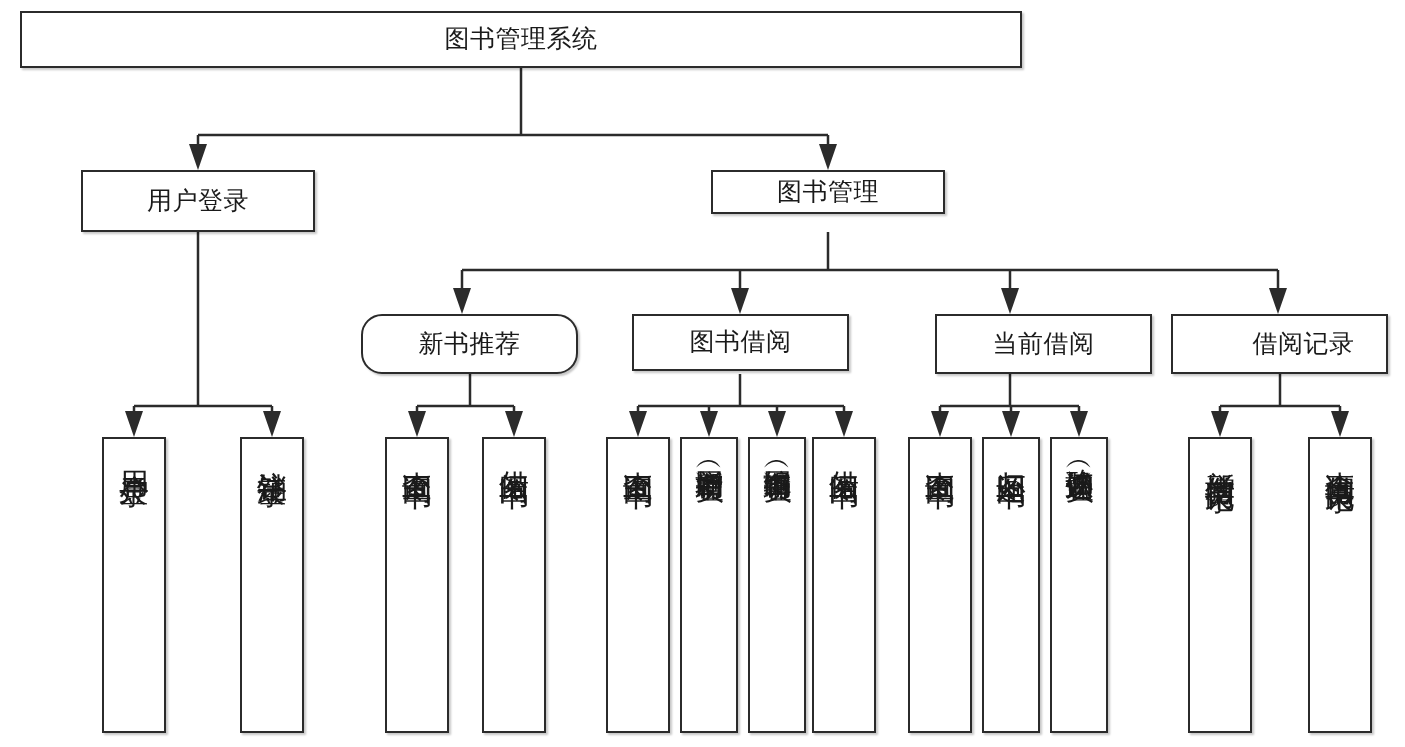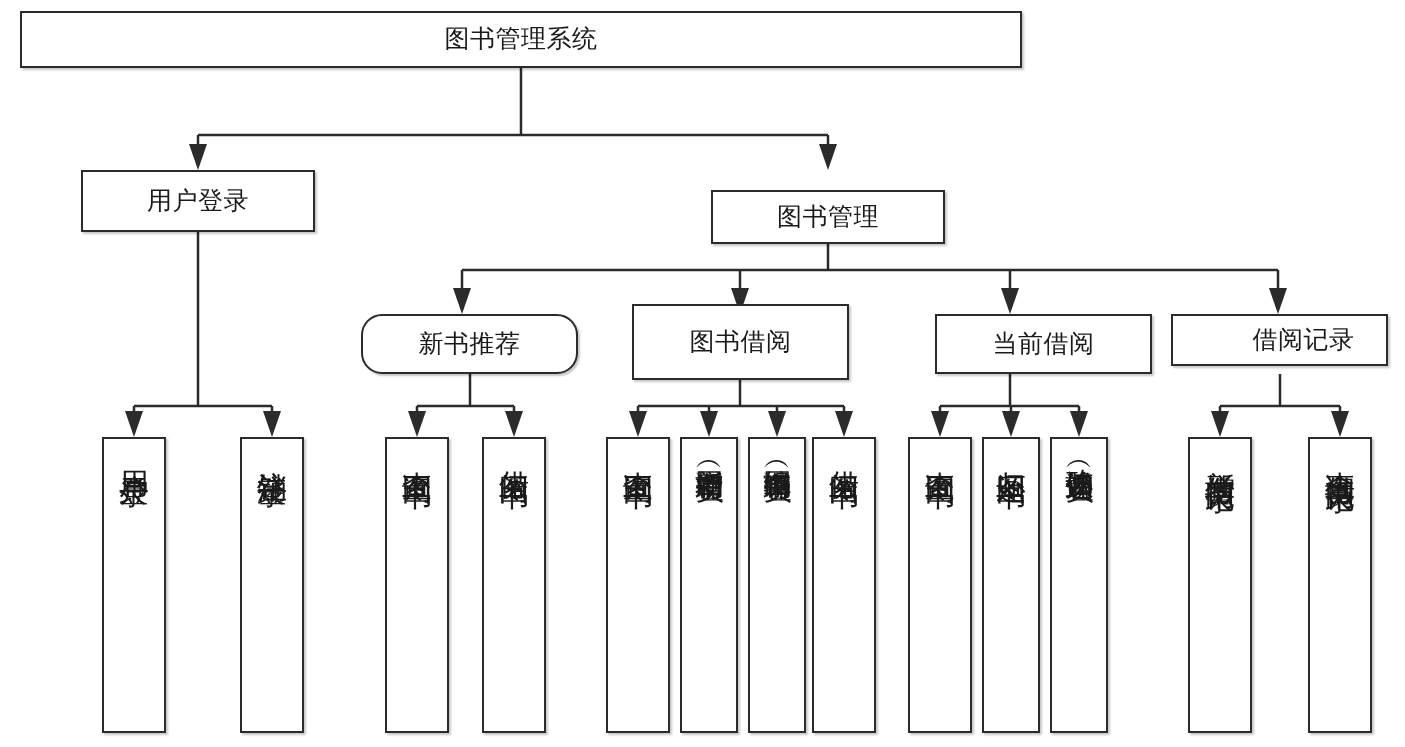--- a/index.html
+++ b/index.html
@@ -137,33 +137,33 @@
       <polygon points="1331,411 1349,411 1340,437" fill="#2b2b2b"></polygon>
     </svg>
 
   <div id="node-layer">
       <div class="node root horizontal" style="left: 20px; top: 11px; width: 1002px; height: 57px;">
         <span class="node-label">图书管理系统</span>
       </div>
       <div class="node horizontal" style="left: 81px; top: 170px; width: 234px; height: 62px;">
         <span class="node-label">用户登录</span>
       </div>
-      <div class="node horizontal" style="left: 711px; top: 170px; width: 234px; height: 54px; margin-top: 20px;">
+      <div class="node horizontal" style="left: 711px; top: 170px; width: 234px; height: 44px;">
         <span class="node-label">图书管理</span>
       </div>
       <div class="node horizontal" style="left: 361px; top: 314px; width: 217px; height: 60px; border-radius: 21px;">
         <span class="node-label">新书推荐</span>
       </div>
-      <div class="node horizontal" style="left: 632px; top: 304px; width: 217px; height: 76px;">
+      <div class="node horizontal" style="left: 632px; top: 314px; width: 217px; height: 57px;">
         <span class="node-label">图书借阅</span>
       </div>
       <div class="node horizontal" style="left: 935px; top: 314px; width: 217px; height: 60px;">
         <span class="node-label">当前借阅</span>
       </div>
-      <div class="node horizontal" style="left: 1171px; top: 314px; width: 217px; height: 52px; padding-left: 48px;">
+      <div class="node horizontal" style="left: 1171px; top: 314px; width: 217px; height: 60px; padding-left: 48px;">
         <span class="node-label">借阅记录</span>
       </div>
       <div class="node vertical" style="left: 102px; top: 437px; width: 64px; height: 296px;">
         <span class="node-label">用户登录</span>
       </div>
       <div class="node vertical" style="left: 240px; top: 437px; width: 64px; height: 296px;">
         <span class="node-label">注销登录</span>
       </div>
       <div class="node vertical" style="left: 385px; top: 437px; width: 64px; height: 296px;">
         <span class="node-label">查询图书</span>

